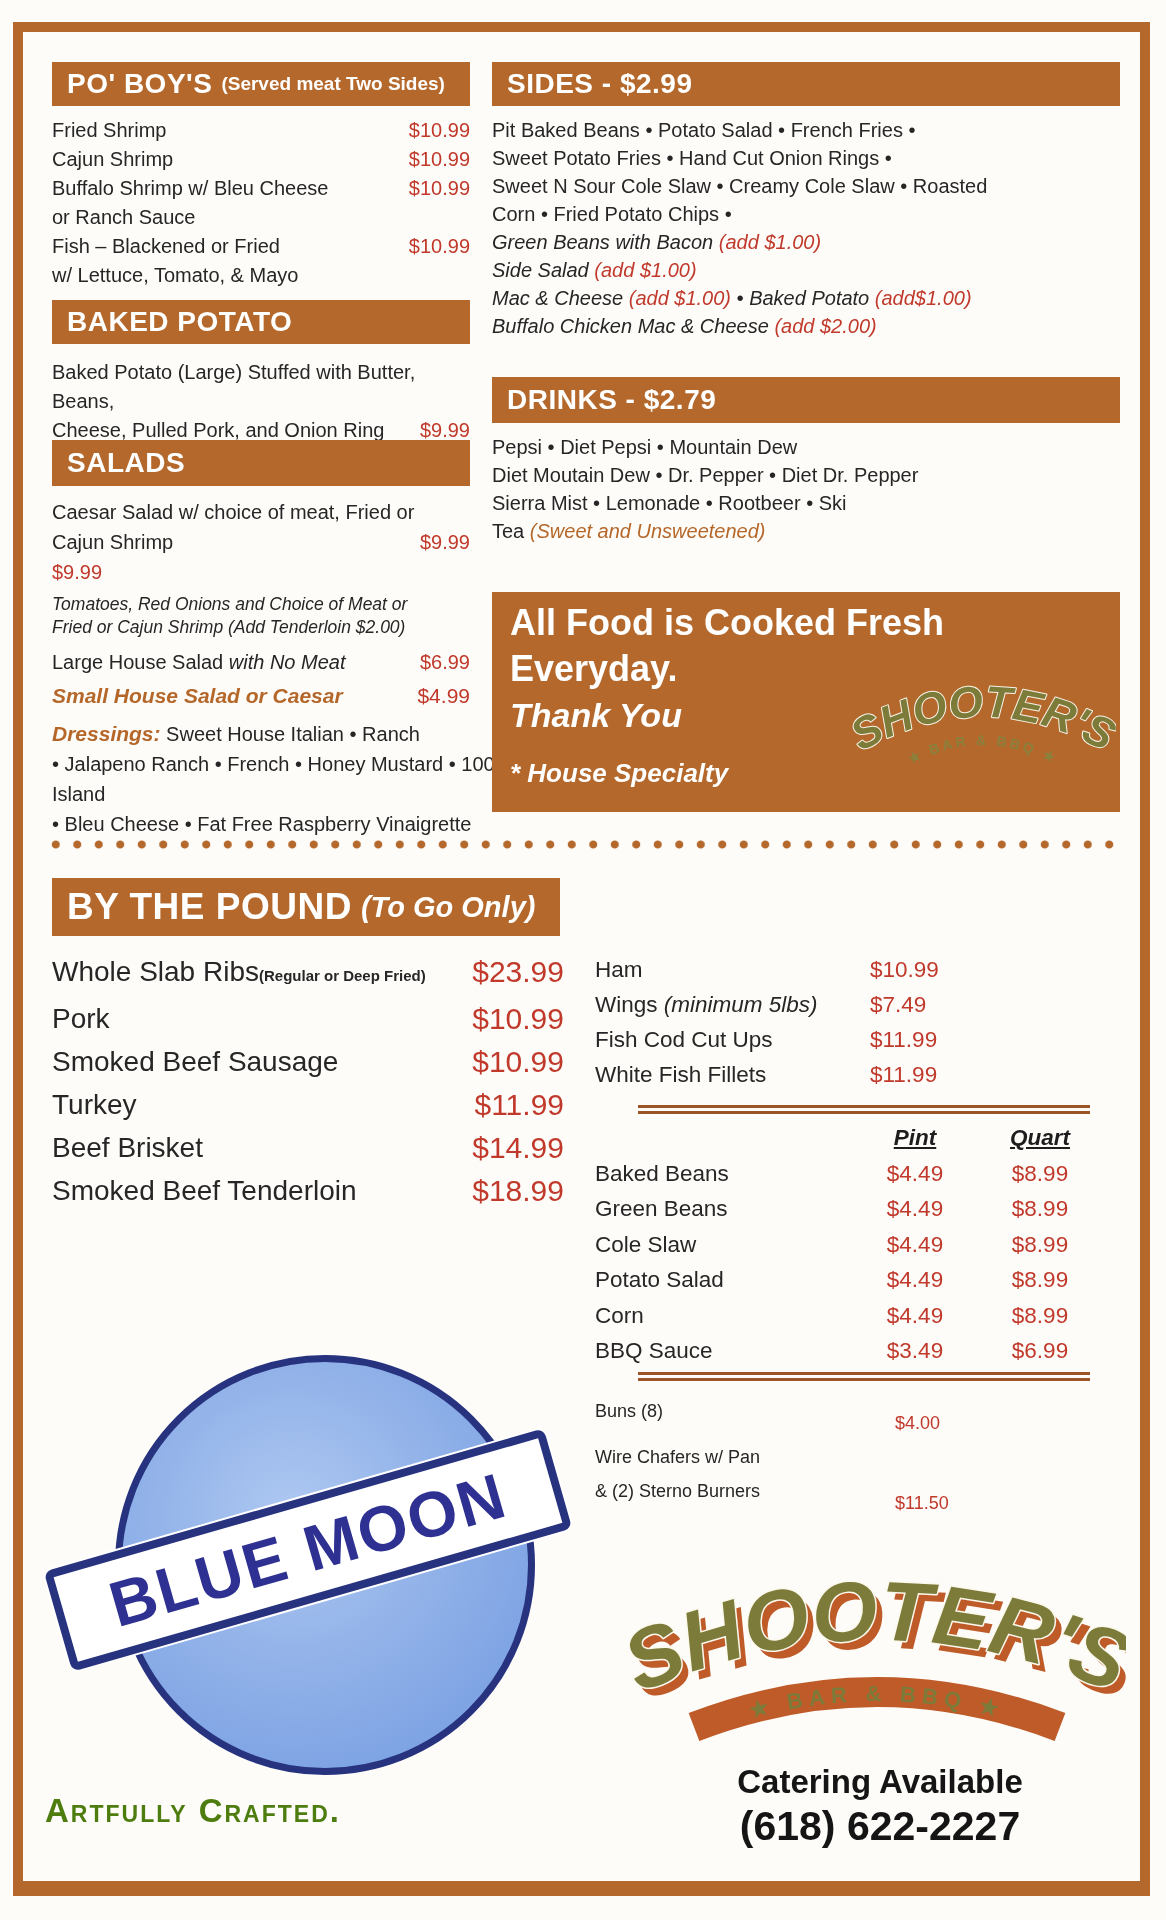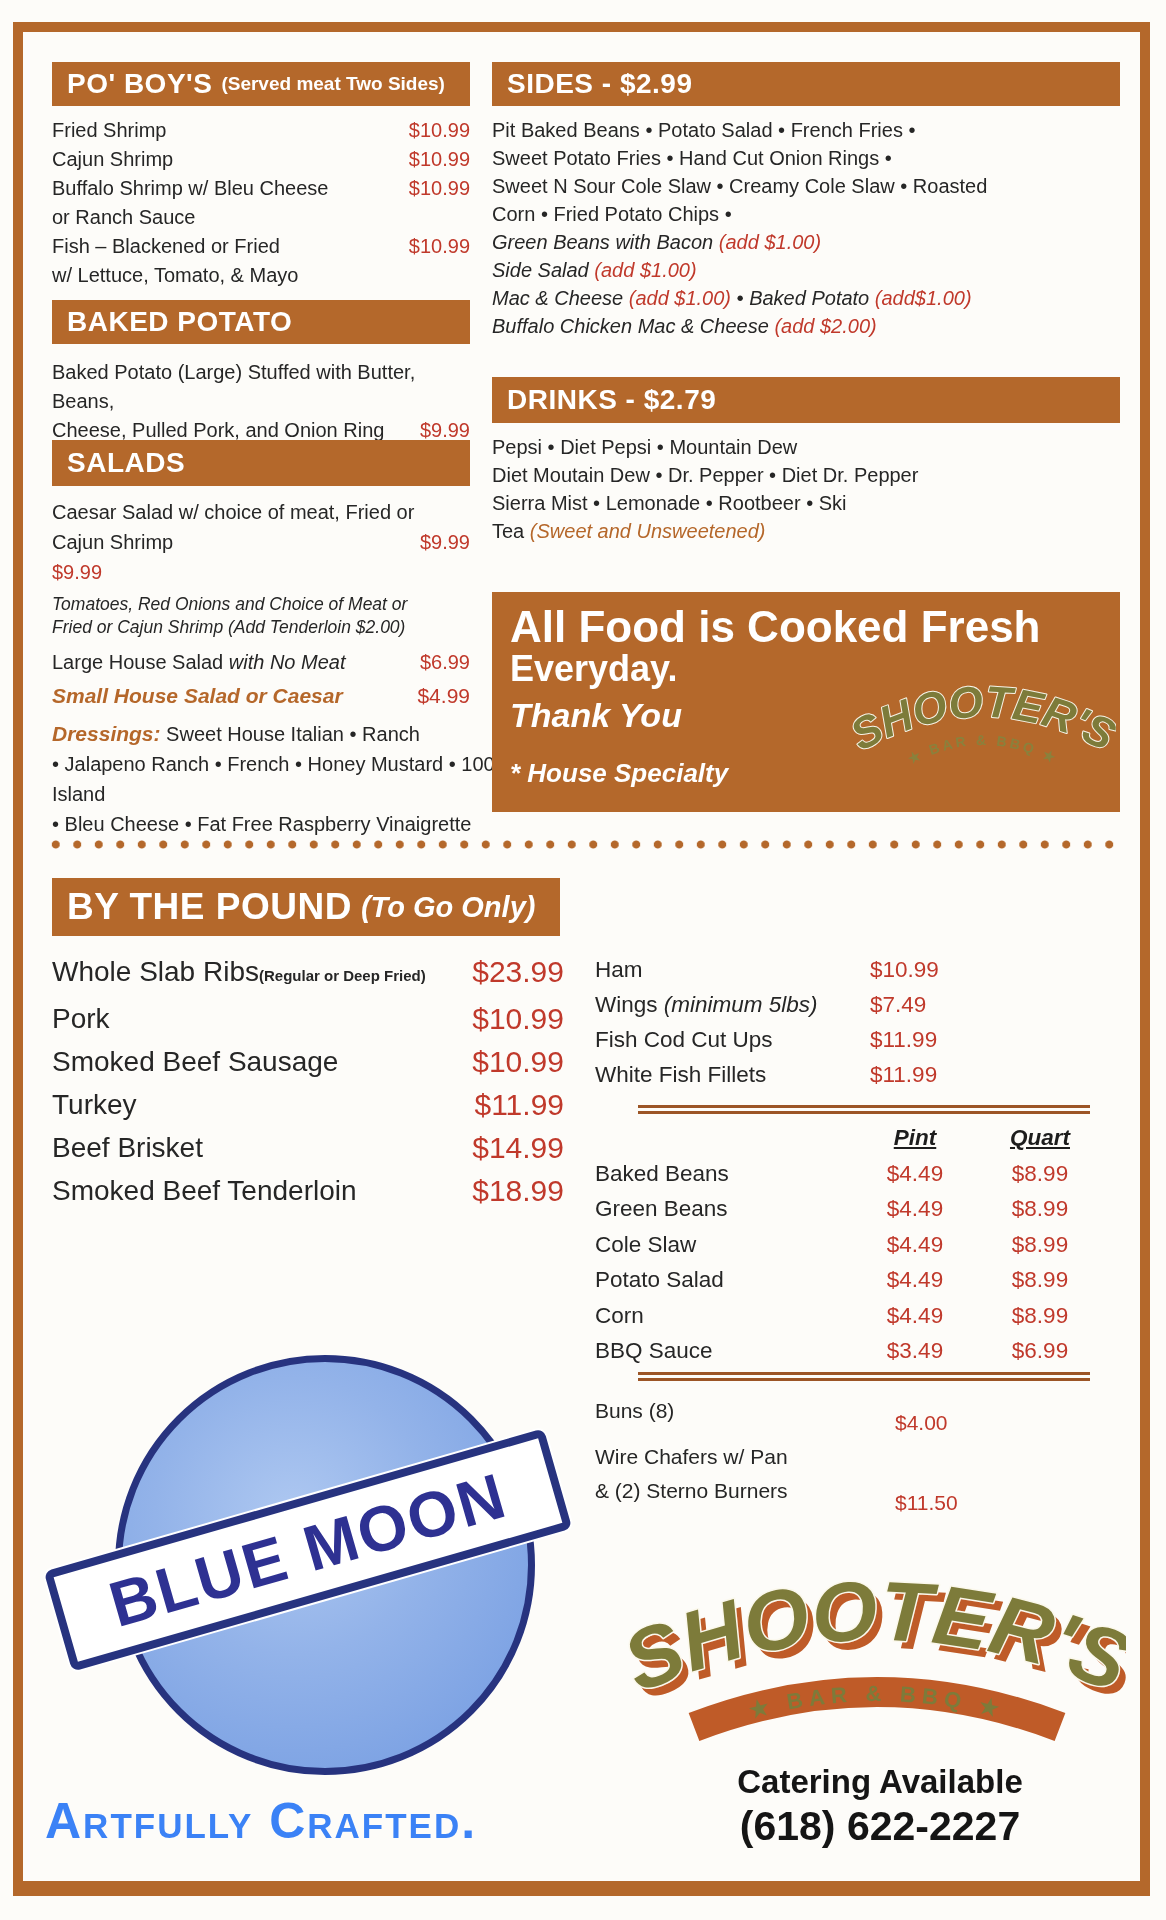--- a/index.html
+++ b/index.html
@@ -45,40 +45,40 @@
   .pnote { font-size:15px; font-weight:600; align-self:center; margin-top:8px; }
   .pound-list-r { font-size:22.5px; line-height:35px; }
   .rprice { width:105px; color:#c0392b; }
   .dline { height:9px; border-top:3px solid #9c5526; border-bottom:3px solid #9c5526; }
   .pq-row { display:flex; font-size:22.5px; line-height:35.5px; }
   .pq-name { width:275px; }
   .pq-col1 { width:90px; text-align:center; }
   .pq-col2 { width:90px; margin-left:35px; text-align:center; }
   .pq-hdr { font-weight:700; font-style:italic; text-decoration:underline; color:#1d1d1d; }
   .pq-price { color:#c0392b; }
-  .ex-row { display:flex; font-size:21px; line-height:34px; }
+  .ex-row { display:flex; font-size:18px; line-height:34px; }
   .ex-row .nm { width:300px; }
   .ex-price { flex:1; color:#c0392b;margin-top:12px; }
   .moon {
     position:absolute; left:15px; top:7px; width:420px; height:420px;
     border-radius:50%;
     background: radial-gradient(circle at 42% 38%, #aec8f1 0%, #93b3e9 40%, #7fa4e4 75%, #7b9fe0 100%);
     border:7px solid #27337f;
   }
   .banner {
     position:absolute; left:-52px; top:150px; width:520px; height:104px;
     background:#fff; border:8px solid #27337f; border-radius:8px;
     transform: rotate(-16deg);
     display:flex; align-items:center; justify-content:center;
     font-size:64px; font-weight:800; color:#2e3192; letter-spacing:2px;
     box-shadow: 0 0 0 2px #fff;
   }
   .artfully {
-    font-variant: small-caps; font-size:50px; font-weight:700;
-    color:#3b82f6; letter-spacing:2px;
+    font-variant: small-caps; font-size:33px; font-weight:700;
+    color:#4d7c0f; letter-spacing:2px;
   }
   .catering { text-align:center; color:#151515; font-weight:700; }
   .catering .c1 { font-size:33px; line-height:40px; }
   .catering .c2 { font-size:41px; line-height:48px; }
 </style>
 </head>
 <body>
 
 <div class="frame"></div>
 
@@ -185,21 +185,21 @@
 <div class="abs para" style="left:492px;top:433px;width:640px">
   <div>Pepsi • Diet Pepsi • Mountain Dew</div>
   <div>Diet Moutain Dew • Dr. Pepper • Diet Dr. Pepper</div>
   <div>Sierra Mist • Lemonade • Rootbeer • Ski</div>
   <div>
     <span>Tea </span><span class="it accent">(Sweet and Unsweetened)</span>
   </div>
 </div>
 
 <div class="abs fresh-box" style="left:492px;top:592px;width:628px;height:220px">
-  <div class="fb" style="top:10px;font-size:44px">All Food is Cooked Fresh</div>
+  <div class="fb" style="top:10px;font-size:36px">All Food is Cooked Fresh</div>
   <div class="fb" style="top:56px;font-size:36px">Everyday.</div>
   <div class="fb it" style="top:104px;font-size:34px">Thank You</div>
   <div class="fb it" style="top:166px;font-size:26px">* House Specialty</div>
   <svg class="abs" style="right:4px;top:62px" width="266" height="150" viewBox="0 0 266 150">
     <defs>
       <path id="smArc" d="M 14,96 Q 133,30 252,96" fill="none"></path>
       <path id="smArcSub" d="M 58,112 Q 133,70 208,112" fill="none"></path>
     </defs>
     <text font-size="44" font-weight="bold" font-style="italic" fill="#7d7b3a" stroke="#f6f3e6" stroke-width="2" paint-order="stroke" stroke-linejoin="round" font-family="Liberation Sans, sans-serif">
       <textPath href="#smArc" startOffset="50%" text-anchor="middle">SHOOTER'S</textPath>

